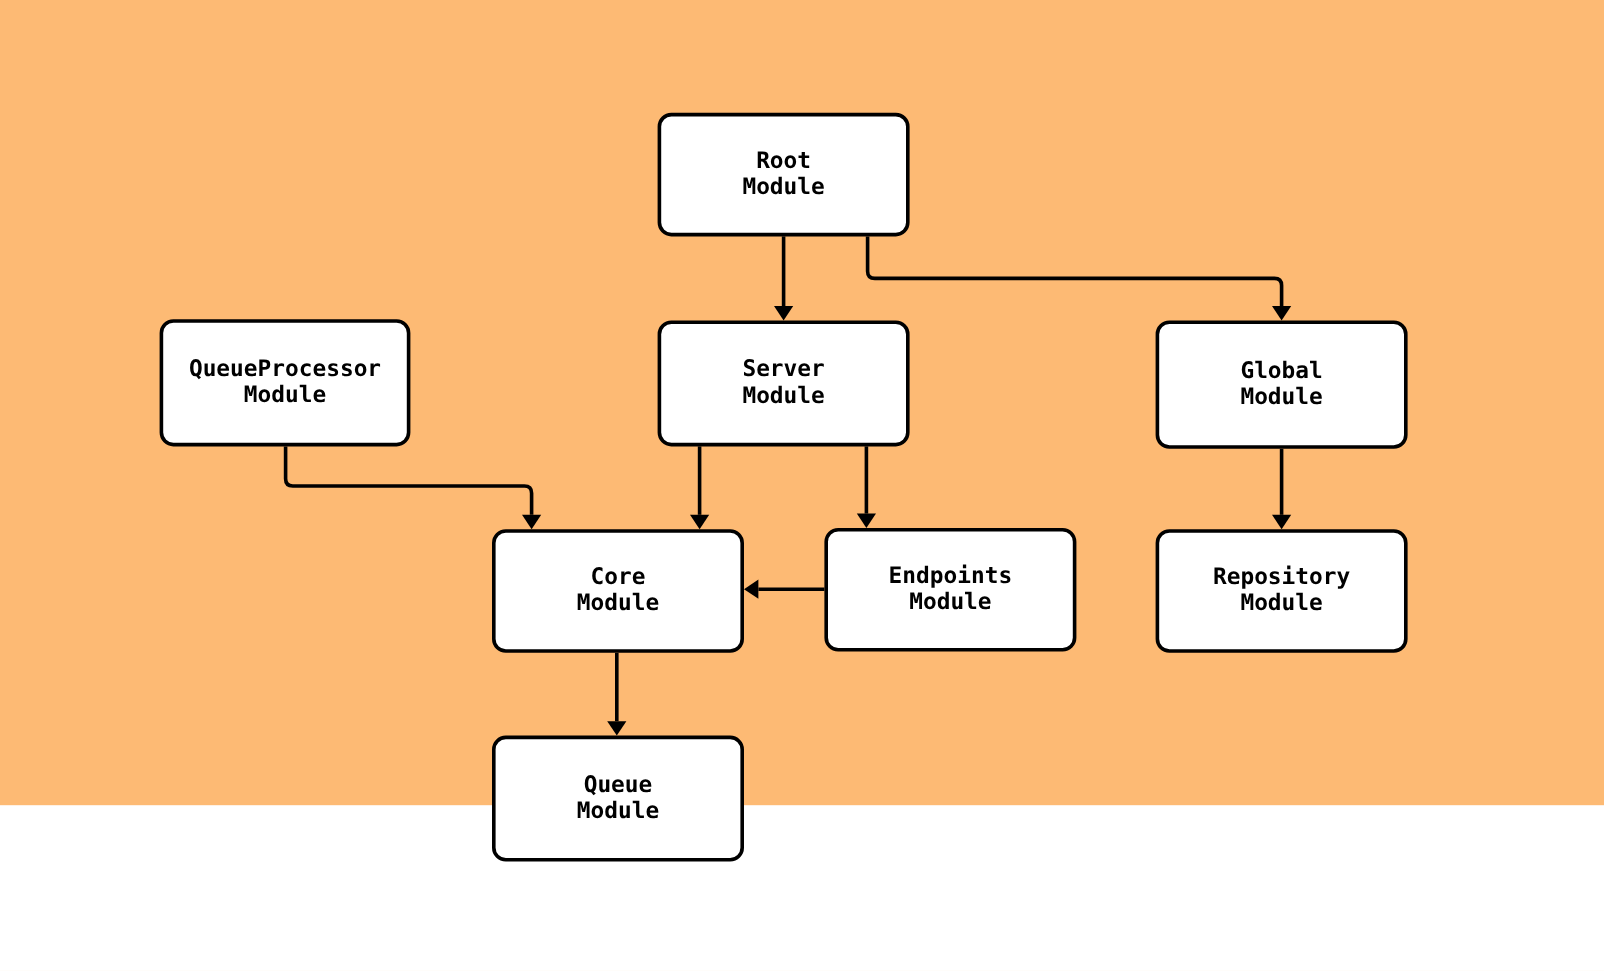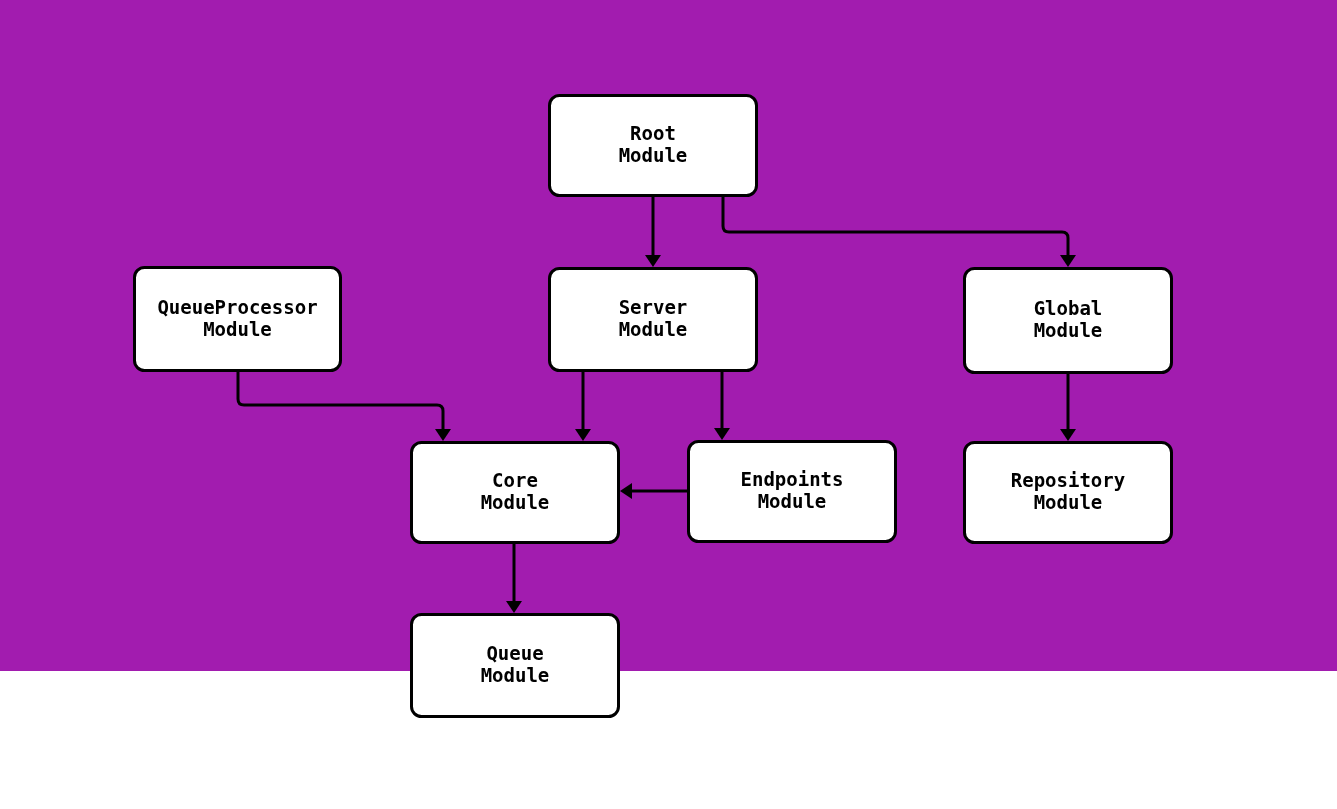--- a/index.html
+++ b/index.html
@@ -11,21 +11,21 @@
   body {
     width: 1337px;
     height: 809px;
     font-family: "DejaVu Sans Mono", "Liberation Mono", monospace;
     overflow: hidden;
   }
   #diagram-canvas {
     position: relative;
     width: 1337px;
     height: 671px;
-    background: #a21caf;
+    background: #fdba74;
   }
   svg.diagram-svg {
     position: absolute;
     top: 0;
     left: 0;
     width: 1337px;
     height: 809px;
     display: block;
   }
   .node-box {

